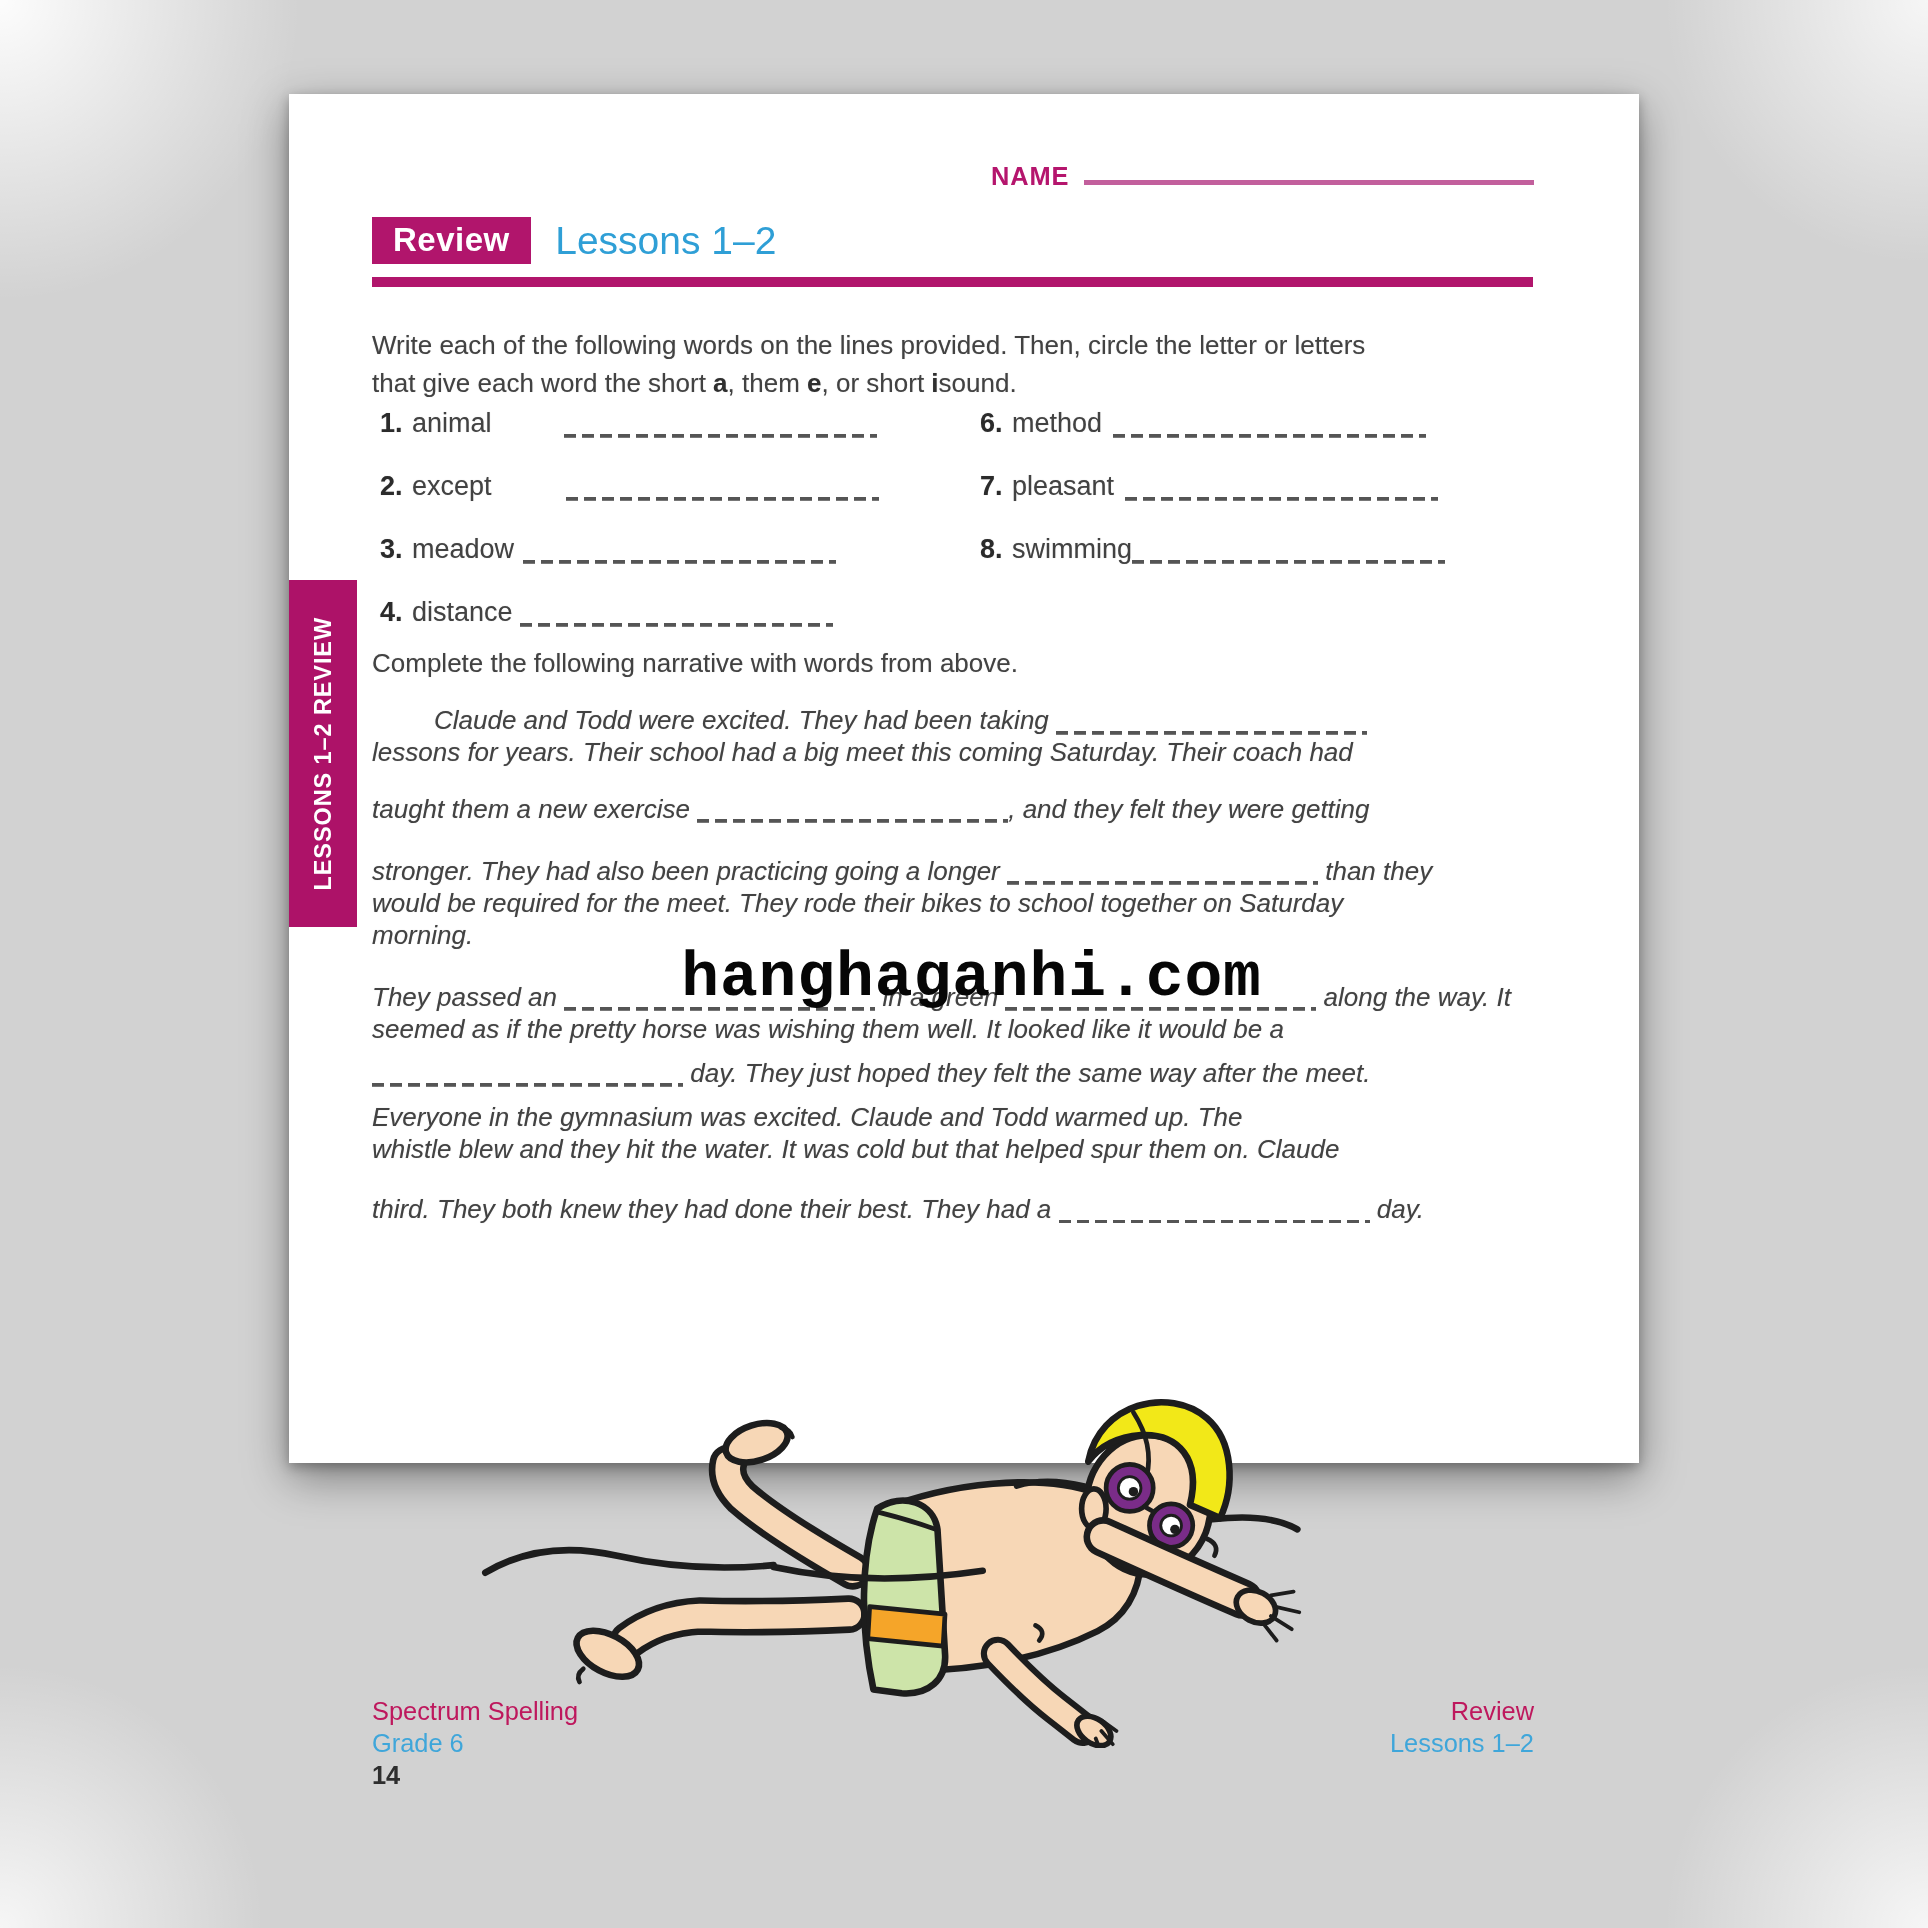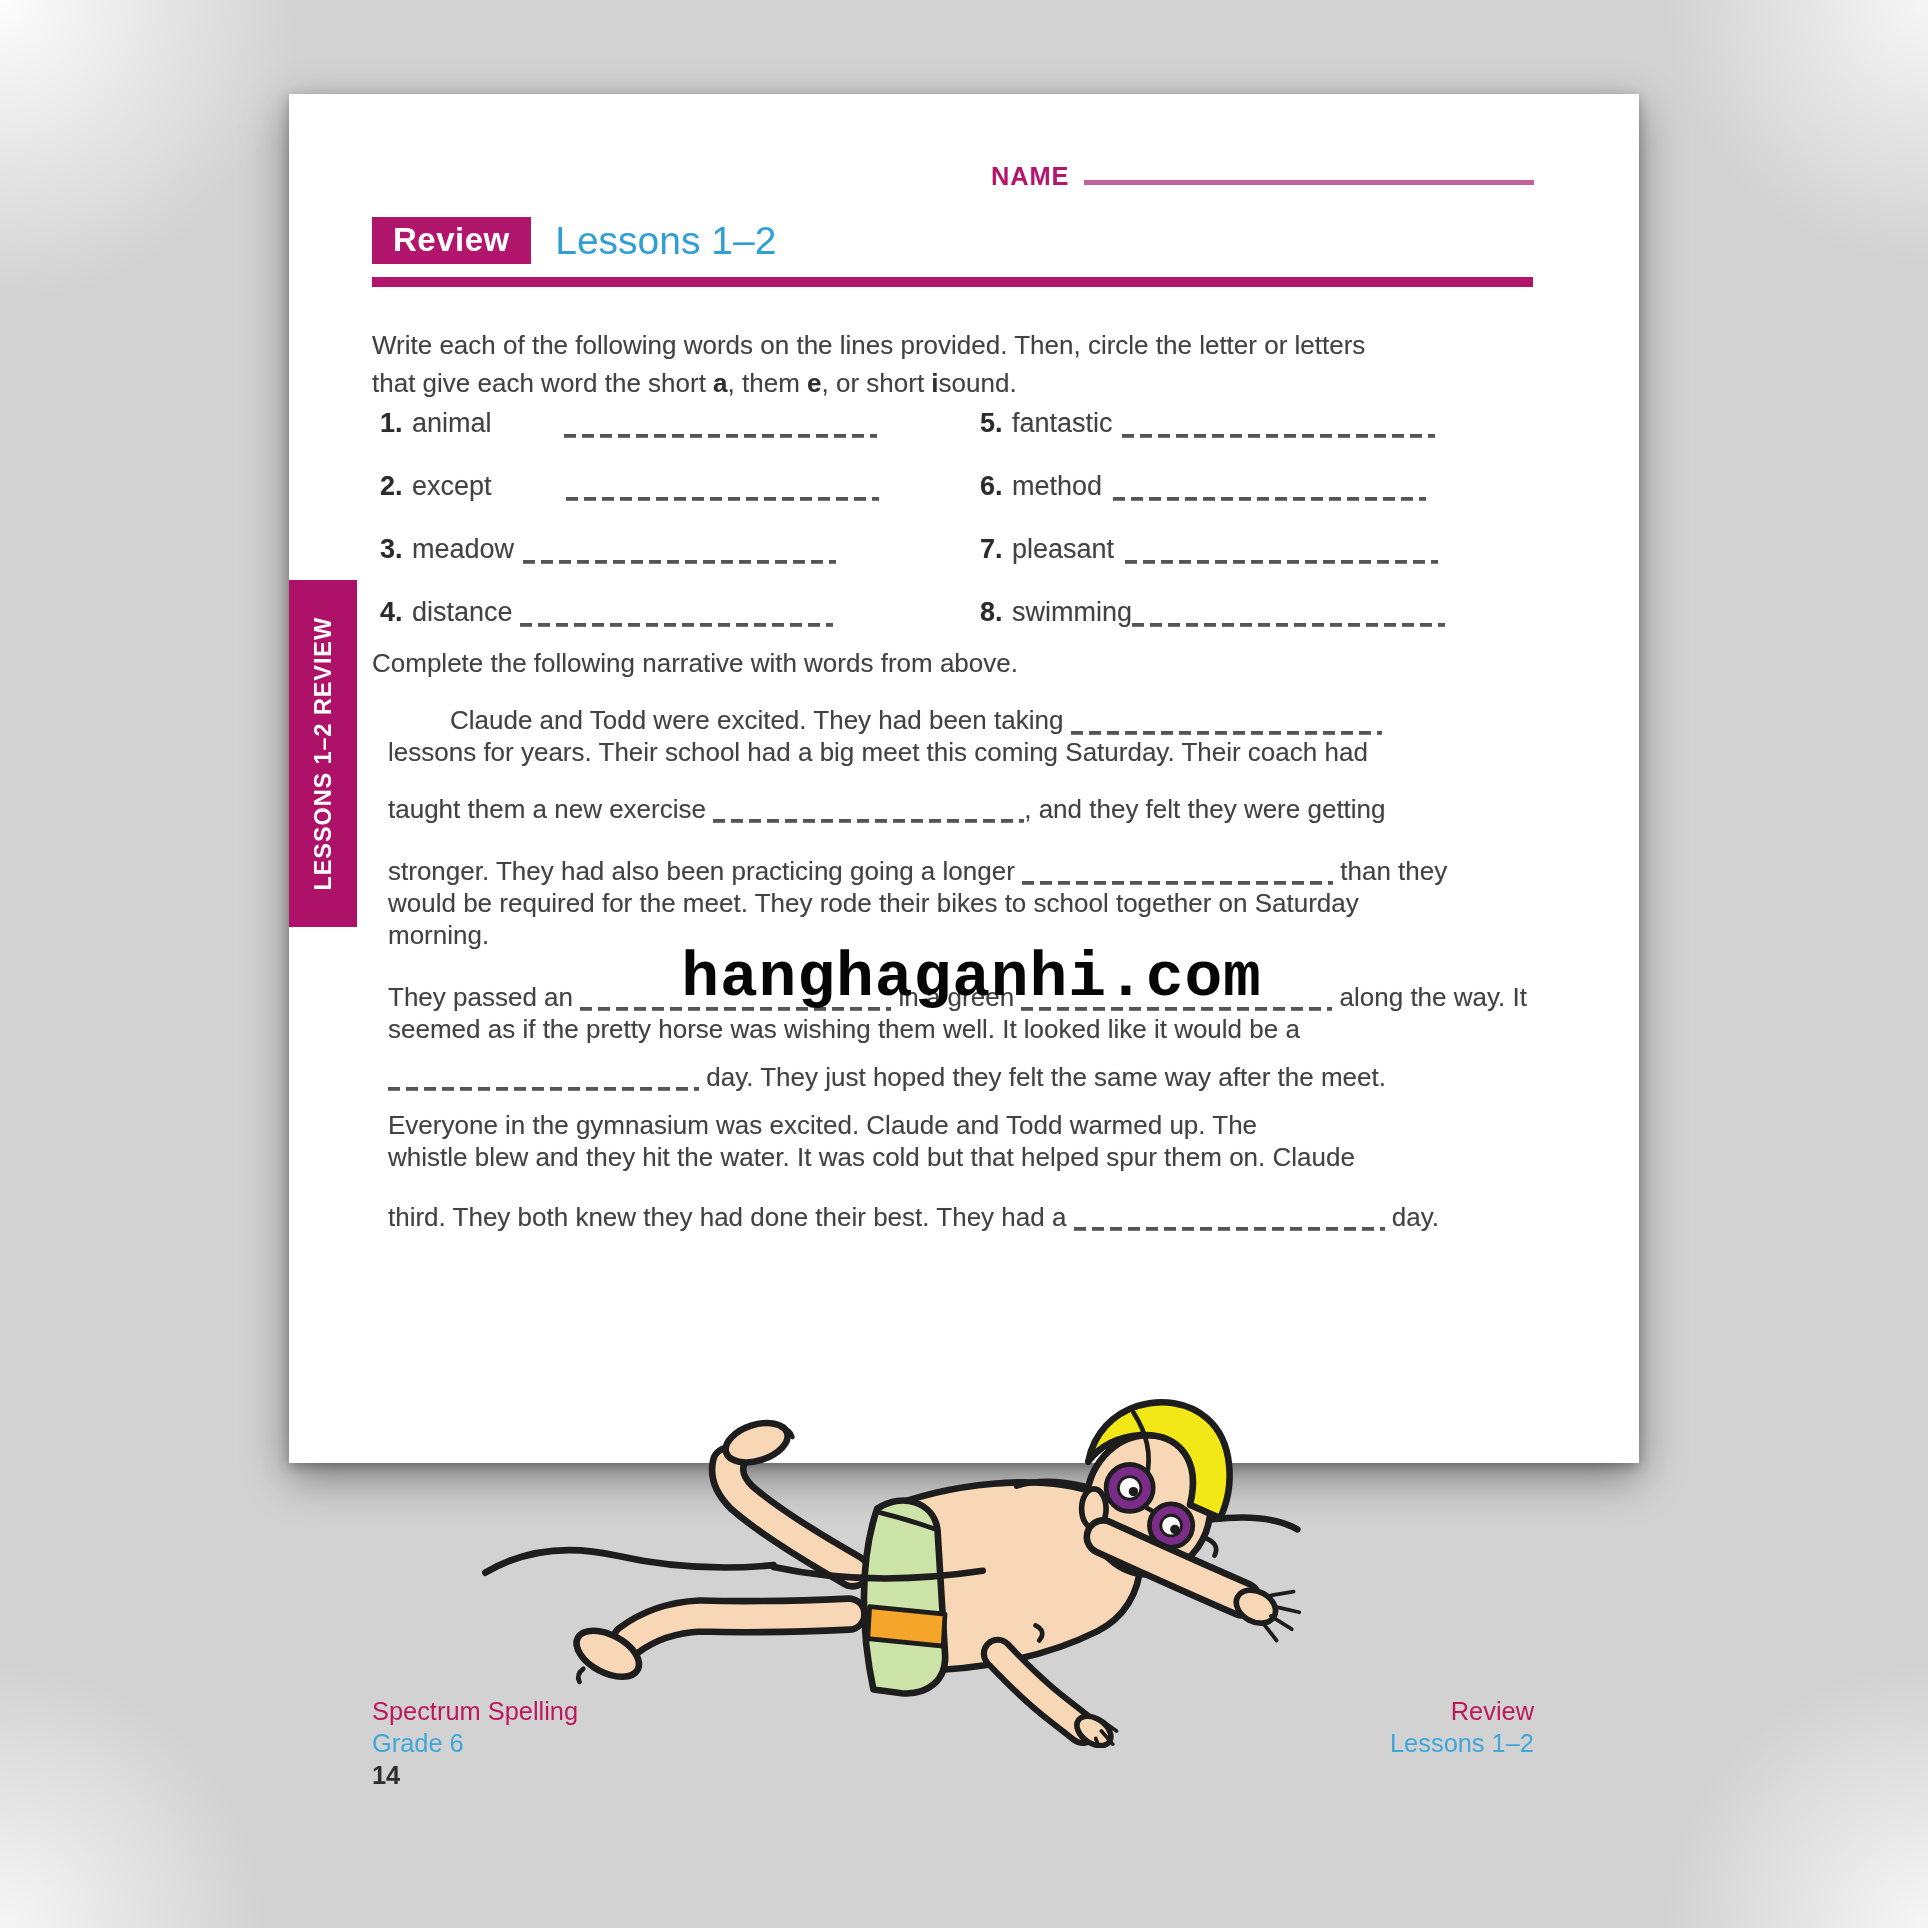--- a/index.html
+++ b/index.html
@@ -52,21 +52,21 @@
   
   .blank{
     display:inline-block;height:22.6px;vertical-align:-5.6px;
     background:repeating-linear-gradient(90deg,#555555 0 12.2px,transparent 12.2px 18px);
     background-size:100% 3.8px;background-position:0 100%;background-repeat:no-repeat;
   }
 
   
   .narr-intro{position:absolute;left:83px;top:554px;font-size:26px;}
   .narrative{position:absolute;left:83px;top:610px;width:1205px;font-size:26px;line-height:32px;}
-  .narrative p{margin:16px;}
+  .narrative p{margin:0;font-style:italic;}
 
   
   .watermark{
     position:absolute;left:50%;top:849px;transform:translateX(-50%);margin-left:7.5px;
     font-family:Liberation Mono, monospace;font-weight:bold;font-size:63px;color:#060606;
     letter-spacing:0.9px;white-space:nowrap;z-index:5;
   }
 
   
   .side-tab{
@@ -106,21 +106,20 @@
   <div class="instructions bodytext"><span>Write each of the following words on the lines provided. Then, circle the letter or letters</span><br><span>that give each word the short </span><b>a</b><span>, them </span><b>e</b><span>, or short </span><b>i</b><span>sound.</span></div>
 
   <div class="word-list">
     <div class="word-col">
         <div class="word-item"><span class="wnum">1.</span><span class="wword">animal</span><span class="wgap" style="width: 73px;"></span><span class="blank" style="width: 313px;"></span></div>
         <div class="word-item"><span class="wnum">2.</span><span class="wword">except</span><span class="wgap" style="width: 75px;"></span><span class="blank" style="width: 313px;"></span></div>
         <div class="word-item"><span class="wnum">3.</span><span class="wword">meadow</span><span class="wgap" style="width: 9.4px;"></span><span class="blank" style="width: 313px;"></span></div>
         <div class="word-item"><span class="wnum">4.</span><span class="wword">distance</span><span class="wgap" style="width: 7.5px;"></span><span class="blank" style="width: 313px;"></span></div>
       </div>
     <div class="word-col">
-        <div class="word-item"><span class="wnum">5.</span><span class="wword">fantastic</span><span class="wgap" style="width: 9.4px;"></span><span class="blank" style="width: 313px;"></span></div>
         <div class="word-item"><span class="wnum">6.</span><span class="wword">method</span><span class="wgap" style="width: 11.3px;"></span><span class="blank" style="width: 313px;"></span></div>
         <div class="word-item"><span class="wnum">7.</span><span class="wword">pleasant</span><span class="wgap" style="width: 11.3px;"></span><span class="blank" style="width: 313px;"></span></div>
         <div class="word-item"><span class="wnum">8.</span><span class="wword">swimming</span><span class="wgap" style="width: 0px;"></span><span class="blank" style="width: 313px;"></span></div>
       </div>
   </div>
 
   <div class="narr-intro bodytext">Complete the following narrative with words from above.</div>
   <div class="narrative bodytext">
       <p style="margin-top: 0px; text-indent: 62px;">Claude and Todd were excited. They had been taking <span class="blank" style="width: 311px;"></span><br>lessons for years. Their school had a big meet this coming Saturday. Their coach had</p>
       <p style="margin-top: 24.5px;">taught them a new exercise <span class="blank" style="width: 311px;"></span>, and they felt they were getting</p>

